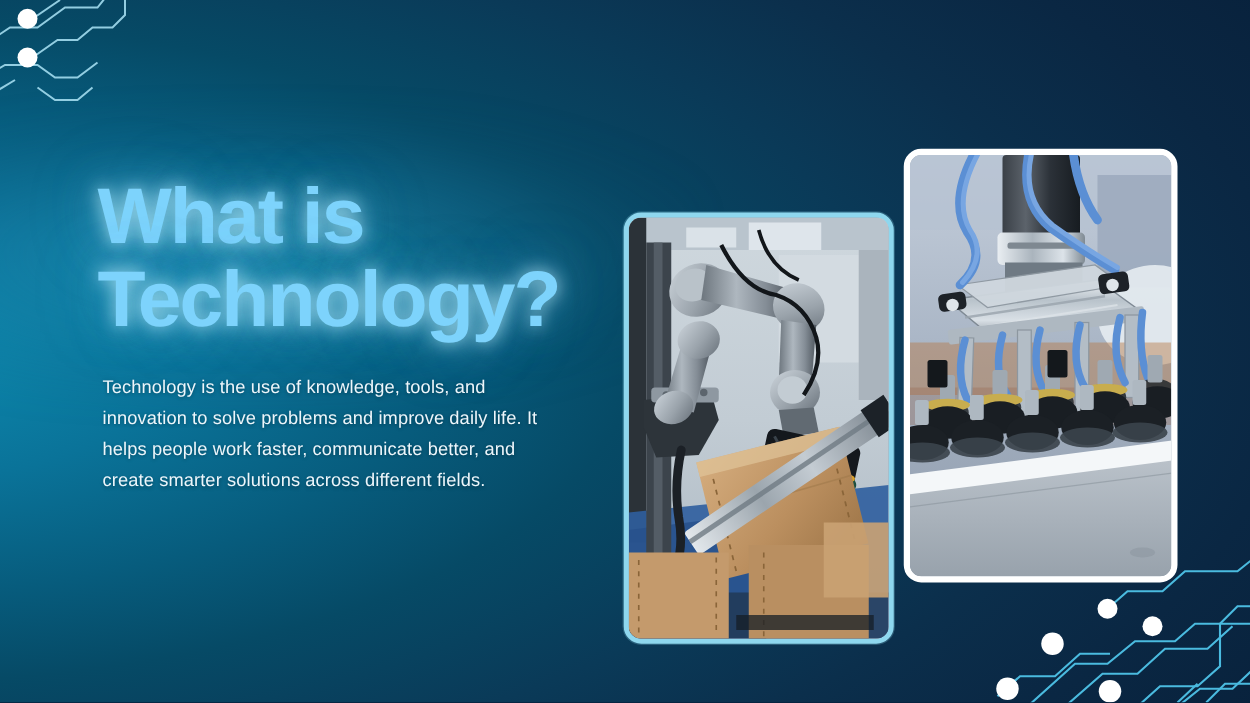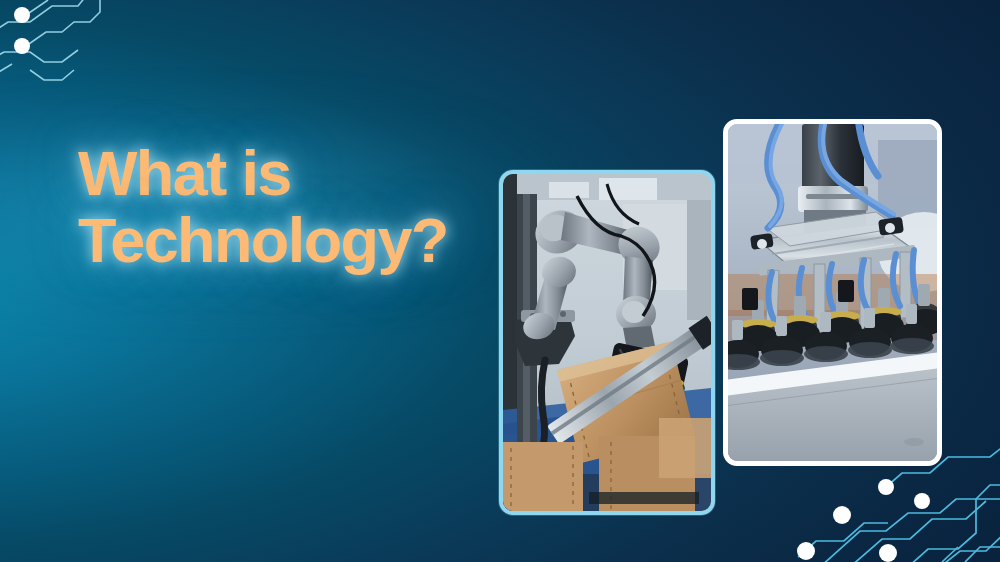--- a/index.html
+++ b/index.html
@@ -39,21 +39,21 @@
     left:-60px; top:90px; width:620px; height:230px;
     background:radial-gradient(ellipse at 42% 50%, rgba(60,170,205,0.40) 0%, rgba(40,140,180,0.22) 38%, rgba(20,90,130,0.06) 65%, rgba(0,0,0,0) 80%);
     filter:blur(14px);
     pointer-events:none;
   }
 
   .title{
     position:absolute;
     left:78px; top:140px;
     width:460px;
-    color:#fdba74;
+    color:#7dd3fc;
     font-size:63px;
     font-weight:700;
     line-height:1.06;
     letter-spacing:-1.6px;
     text-shadow:
       0 0 14px rgba(190,240,255,0.85),
       0 0 34px rgba(120,210,245,0.55),
       0 0 60px rgba(70,170,215,0.38);
     white-space:pre-line;
   }
@@ -134,20 +134,21 @@
       <circle cx="132" cy="74" r="8"></circle>
       <circle cx="52" cy="88" r="9"></circle>
       <circle cx="16" cy="124" r="9"></circle>
       <circle cx="98" cy="126" r="9"></circle>
     </g>
   </svg>
 
   <h1 class="title">What is
 Technology?</h1>
 
+  <p class="body-copy">Technology is the use of knowledge, tools, and innovation to solve problems and improve daily life. It helps people work faster, communicate better, and create smarter solutions across different fields.</p>
 
   <figure class="photo photo-left">
     <div class="photo-inner">
       <svg viewBox="0 0 208 337" preserveAspectRatio="xMidYMid slice" width="100%" height="100%">
         <defs>
           <linearGradient id="lbg" x1="0" y1="0" x2="0" y2="1">
             <stop offset="0%" stop-color="#cfd8de"></stop>
             <stop offset="48%" stop-color="#c2ccd4"></stop>
             <stop offset="100%" stop-color="#aab6c0"></stop>
           </linearGradient>

